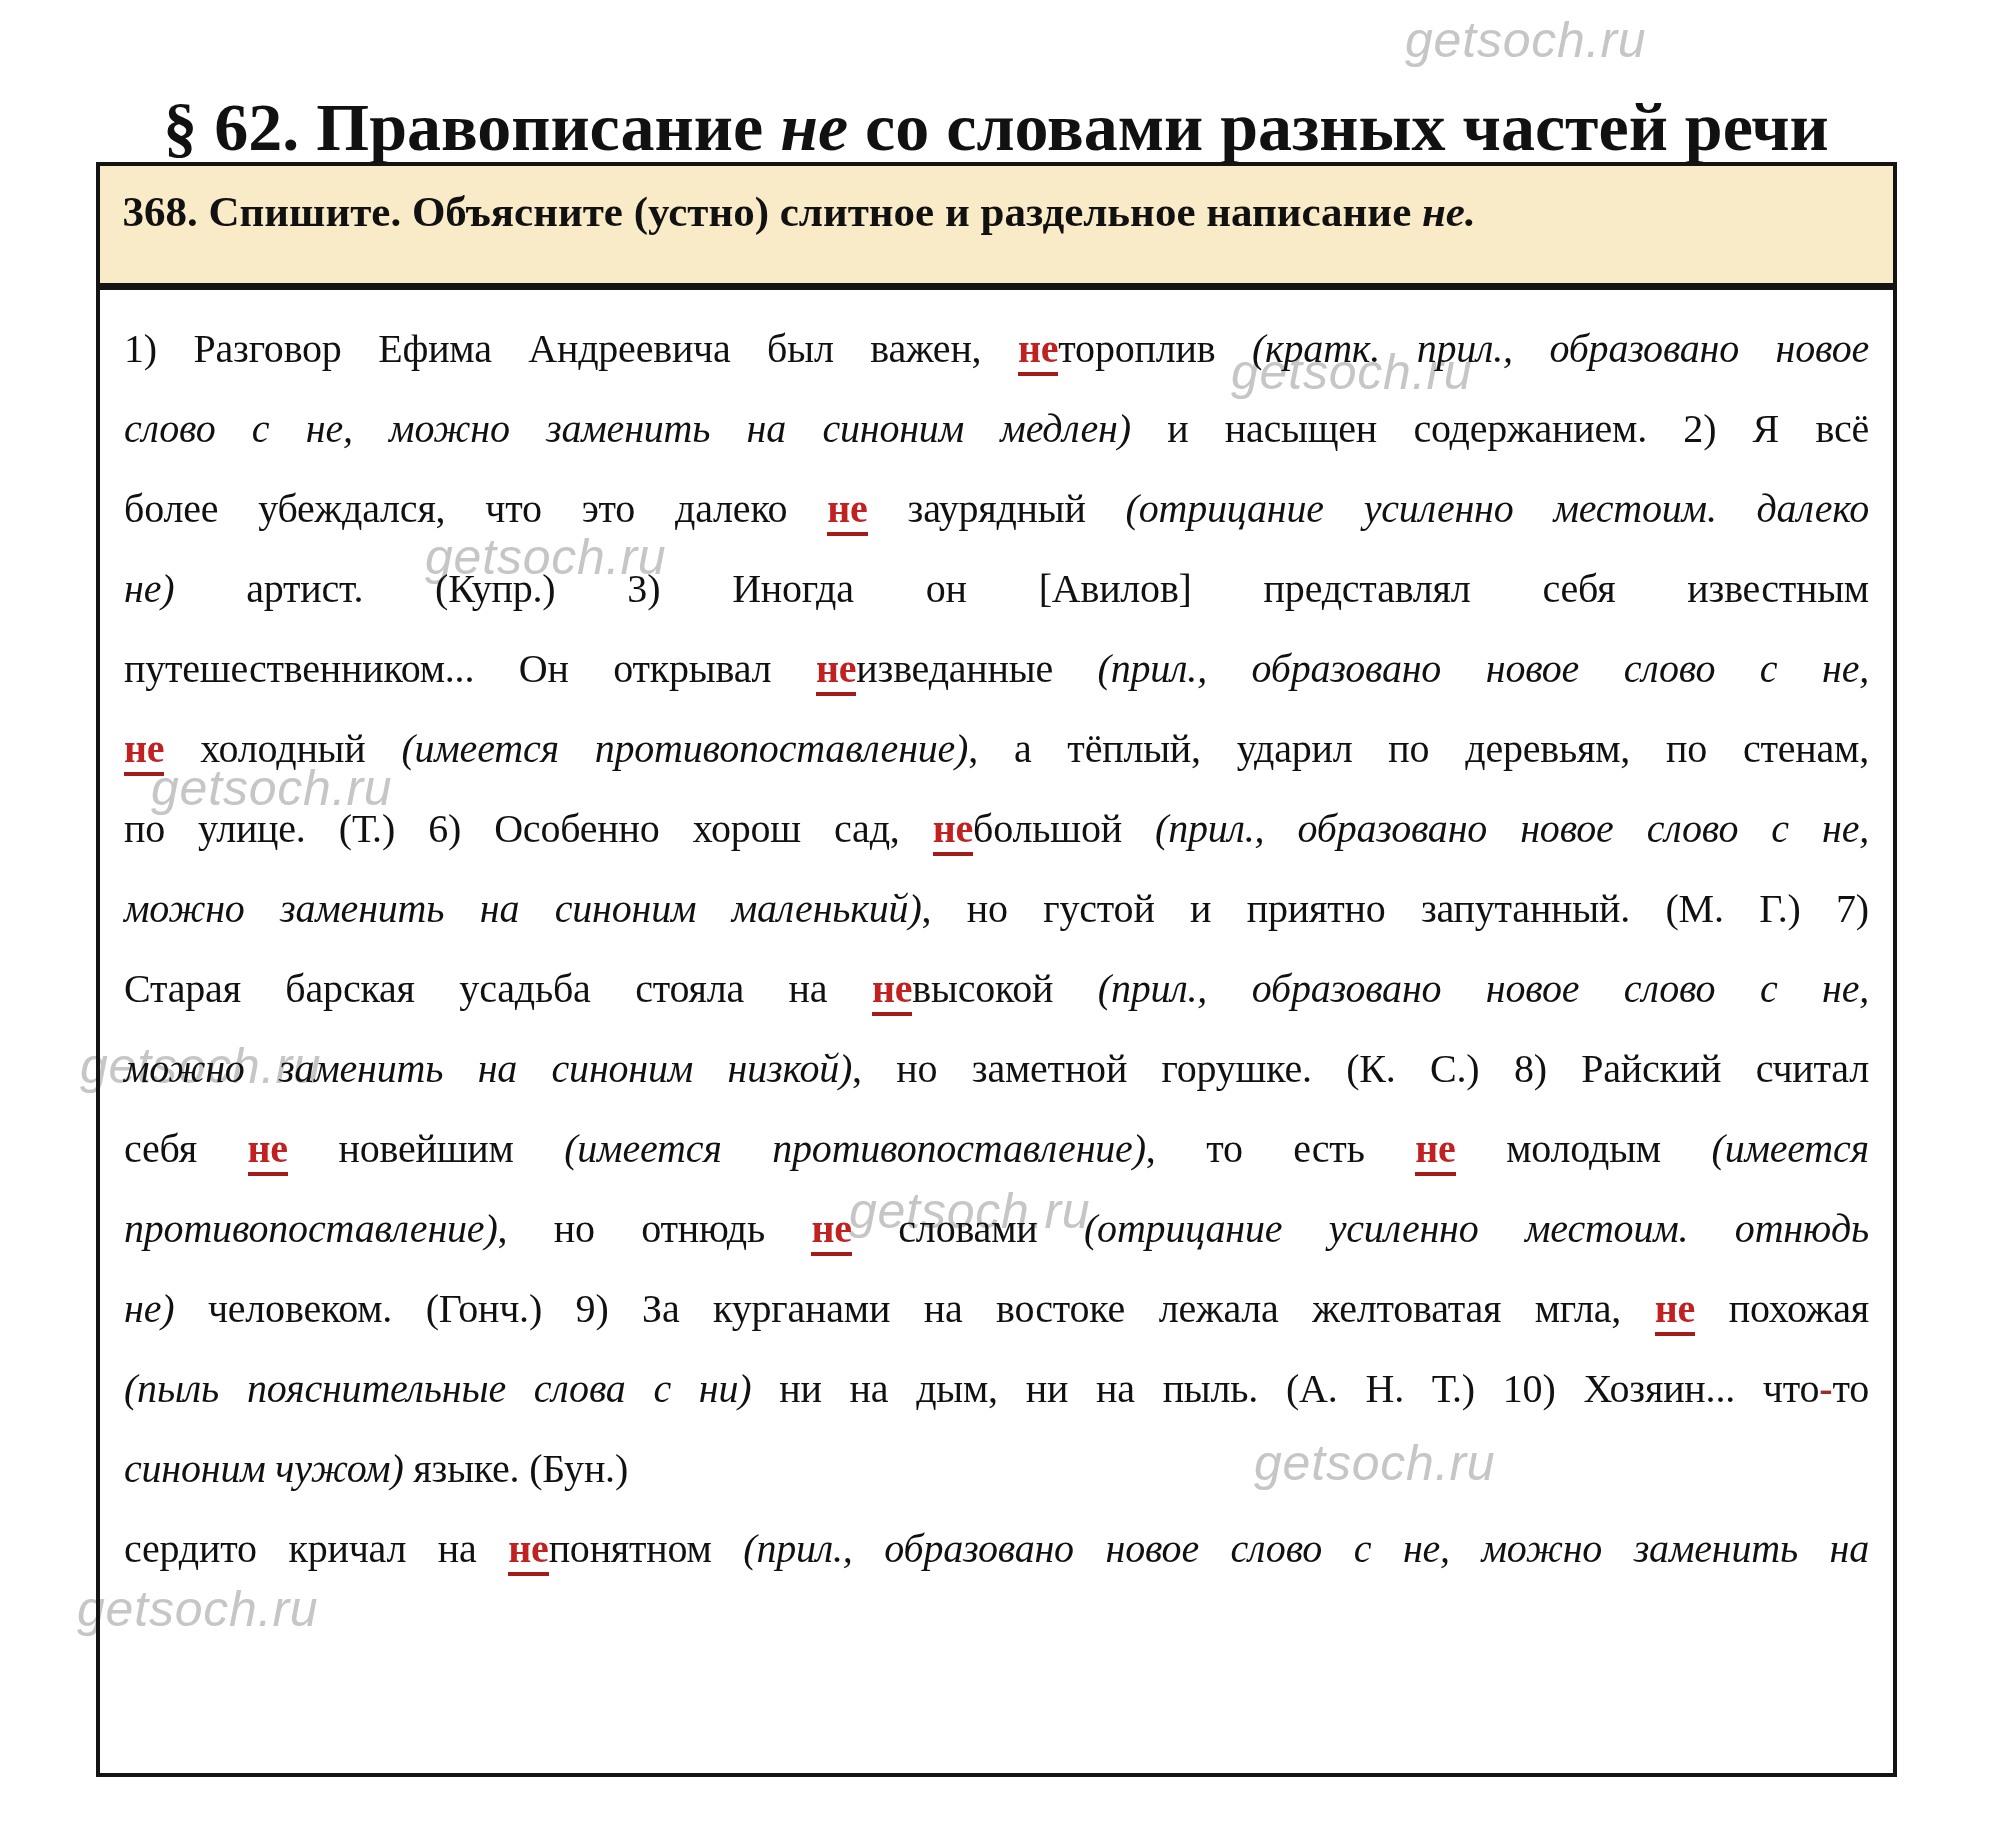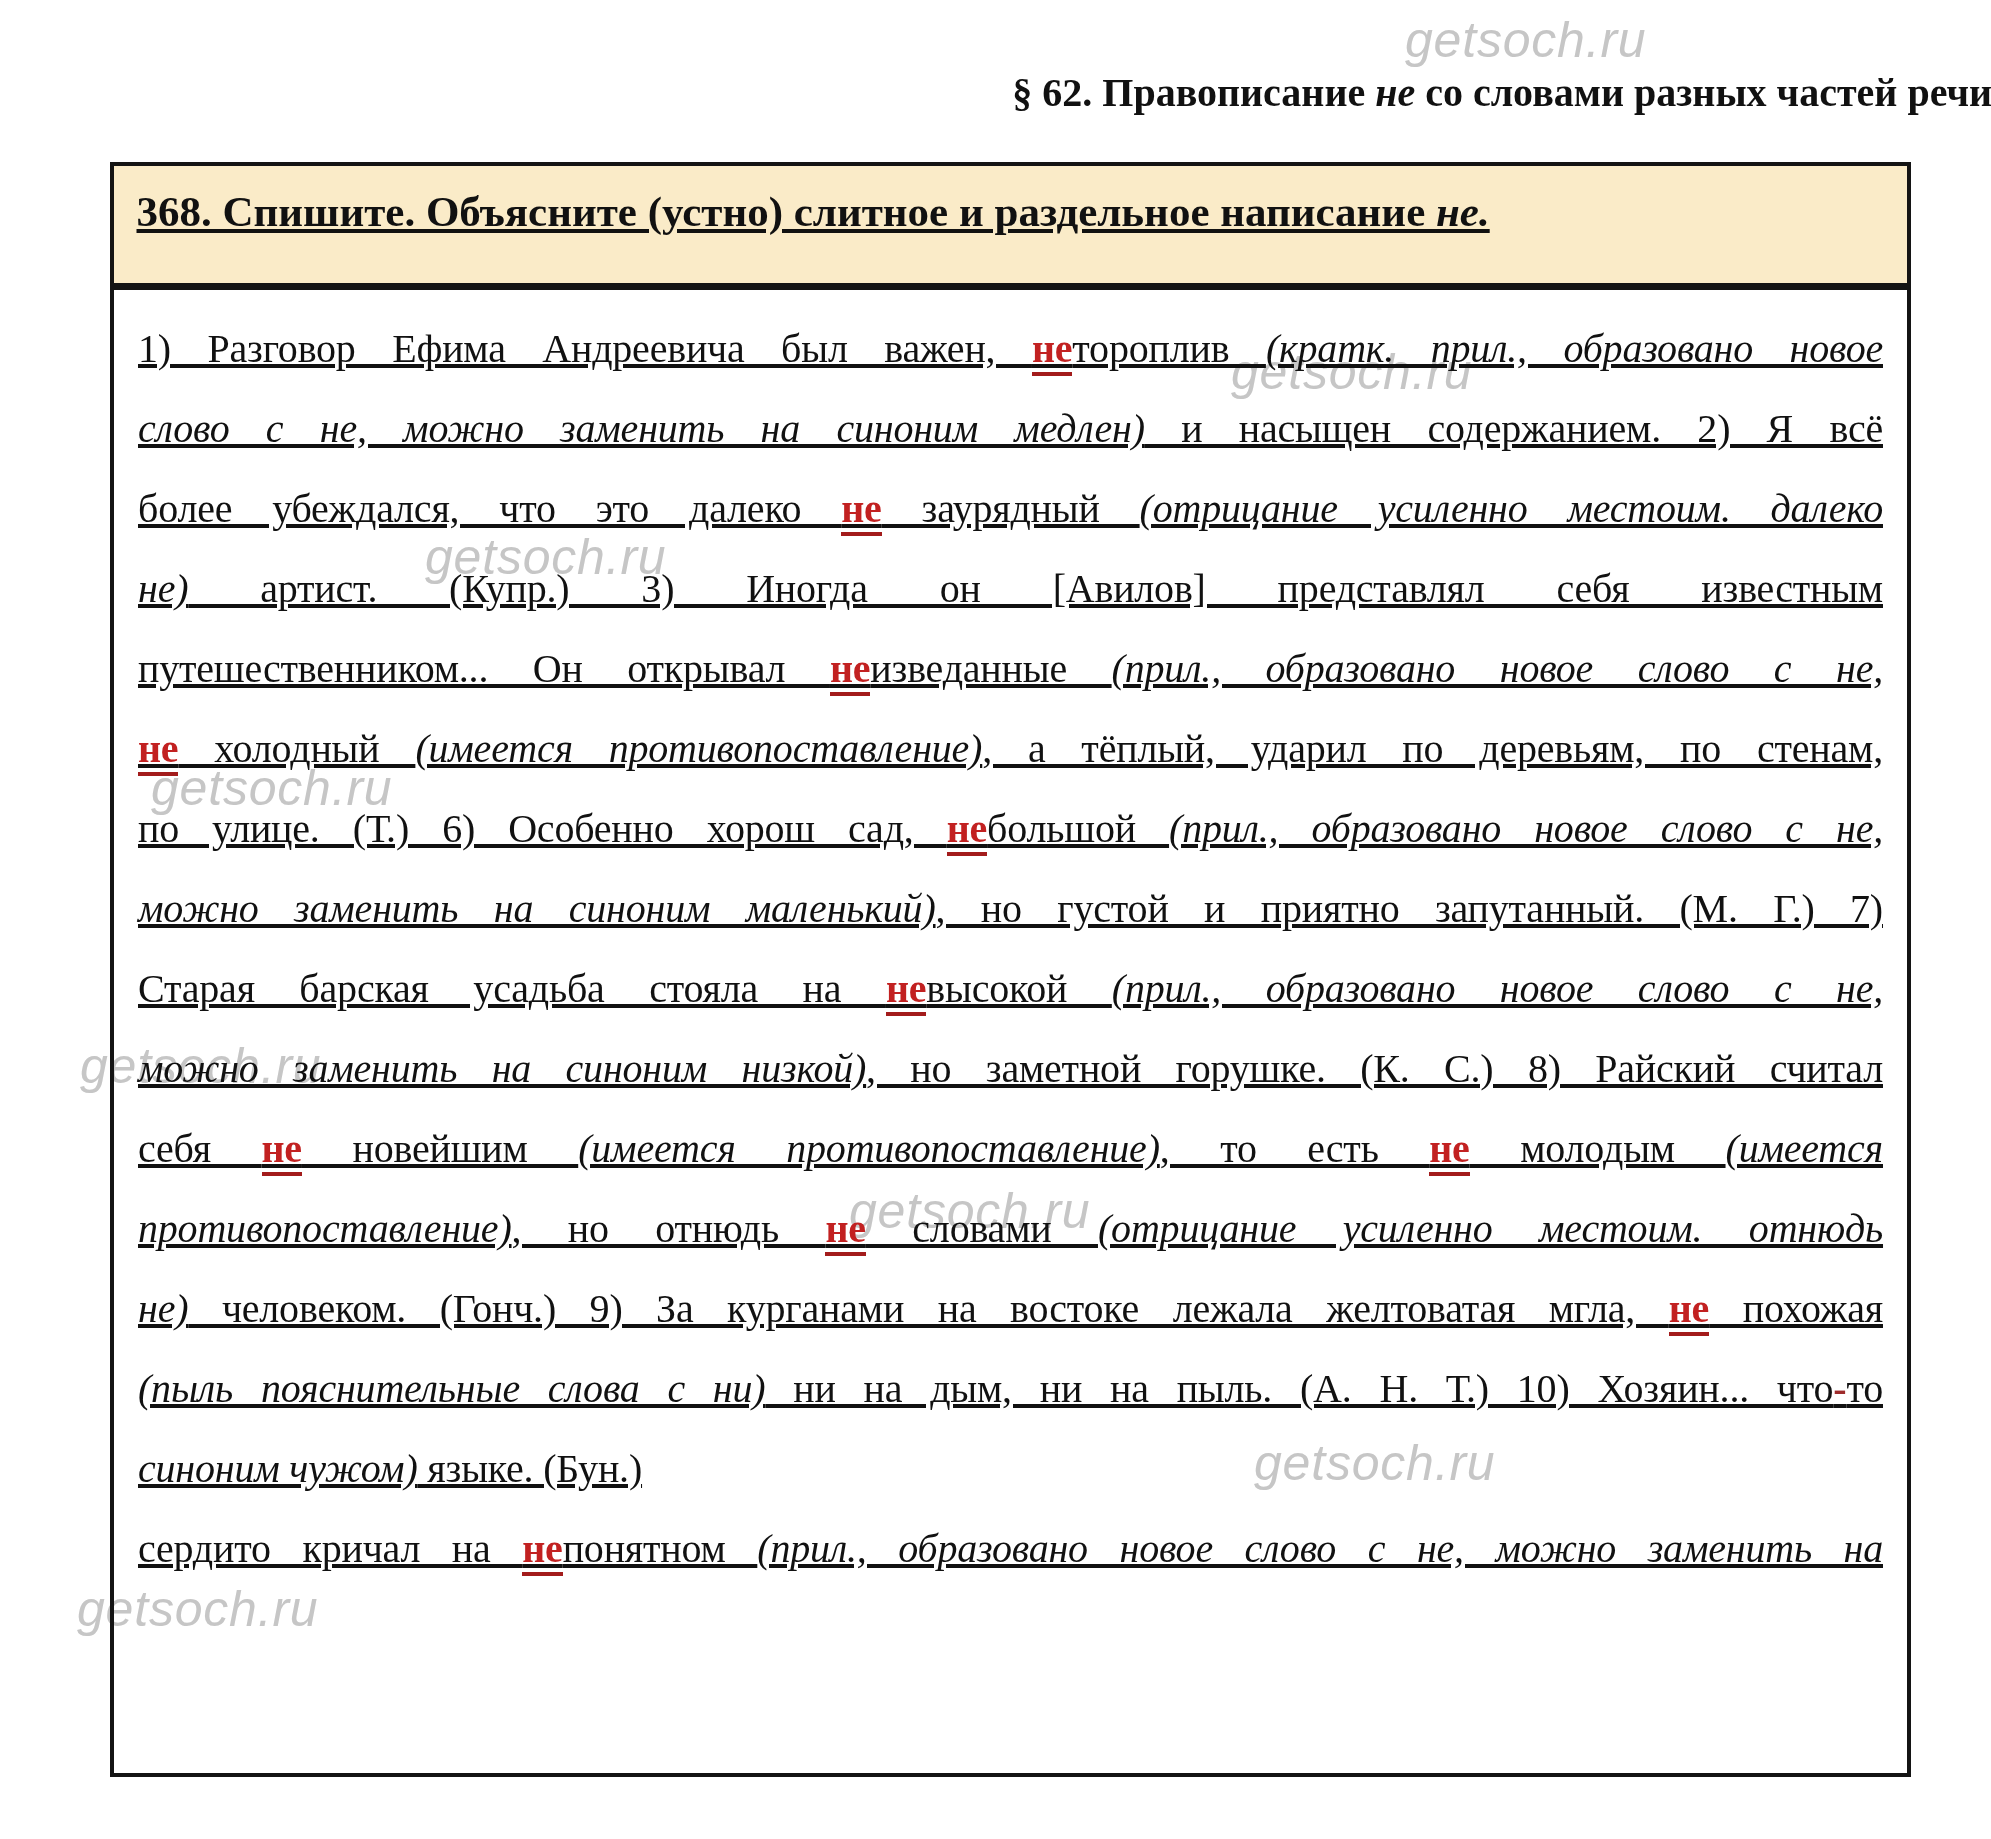--- a/index.html
+++ b/index.html
@@ -30,37 +30,36 @@
   .wm4 { left:151px;  top:759px; }
   .wm5 { left:80px;  top:1037px; }
   .wm6 { left:849px; top:1182px; }
   .wm7 { left:1254px; top:1434px; }
   .wm8 { left:77px;   top:1580px; }
 
   
   .page-title {
     position:absolute;
     left:0; top:42px; width:100%;
-    text-align:right;
-    font-size:40px;
+    text-align:center;
+    font-size:68px;
     font-weight:bold;
     z-index:1;
     white-space:nowrap;
   }
   .page-title .em { font-style:italic; }
 
   
   .box {
     position:absolute;
-    left:110px;
+    left:96px;
     width:1801px;
     box-sizing:border-box;
     border:4px solid #141414;
     z-index:1;
-    text-decoration:underline;
   }
   .header-box {
     top:162px;
     height:125px;
     background:#faebc8;
     padding:21px 22.5px 0 22.5px;
     font-size:43px;
     font-weight:bold;
     white-space:nowrap;
   }

